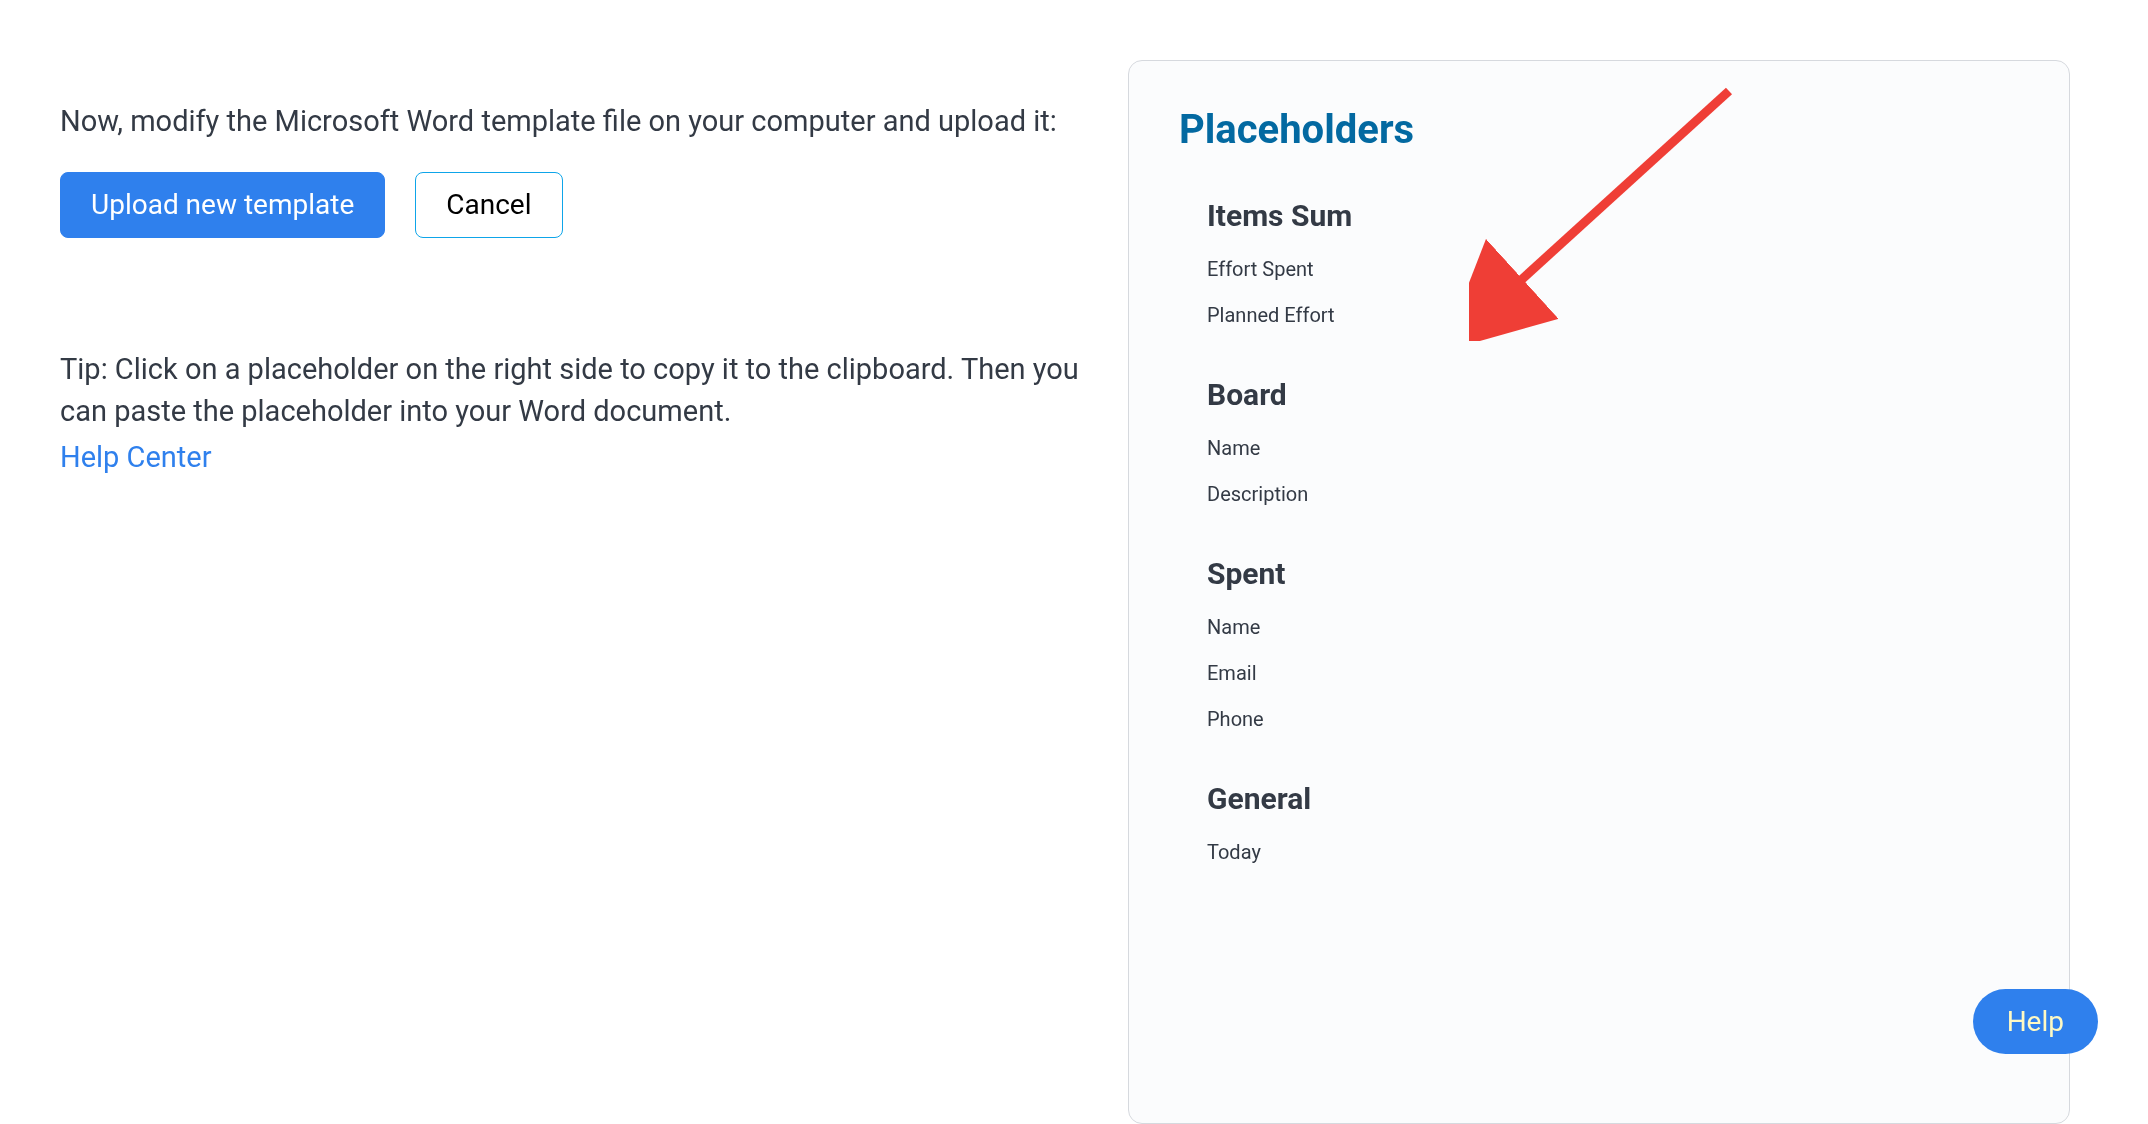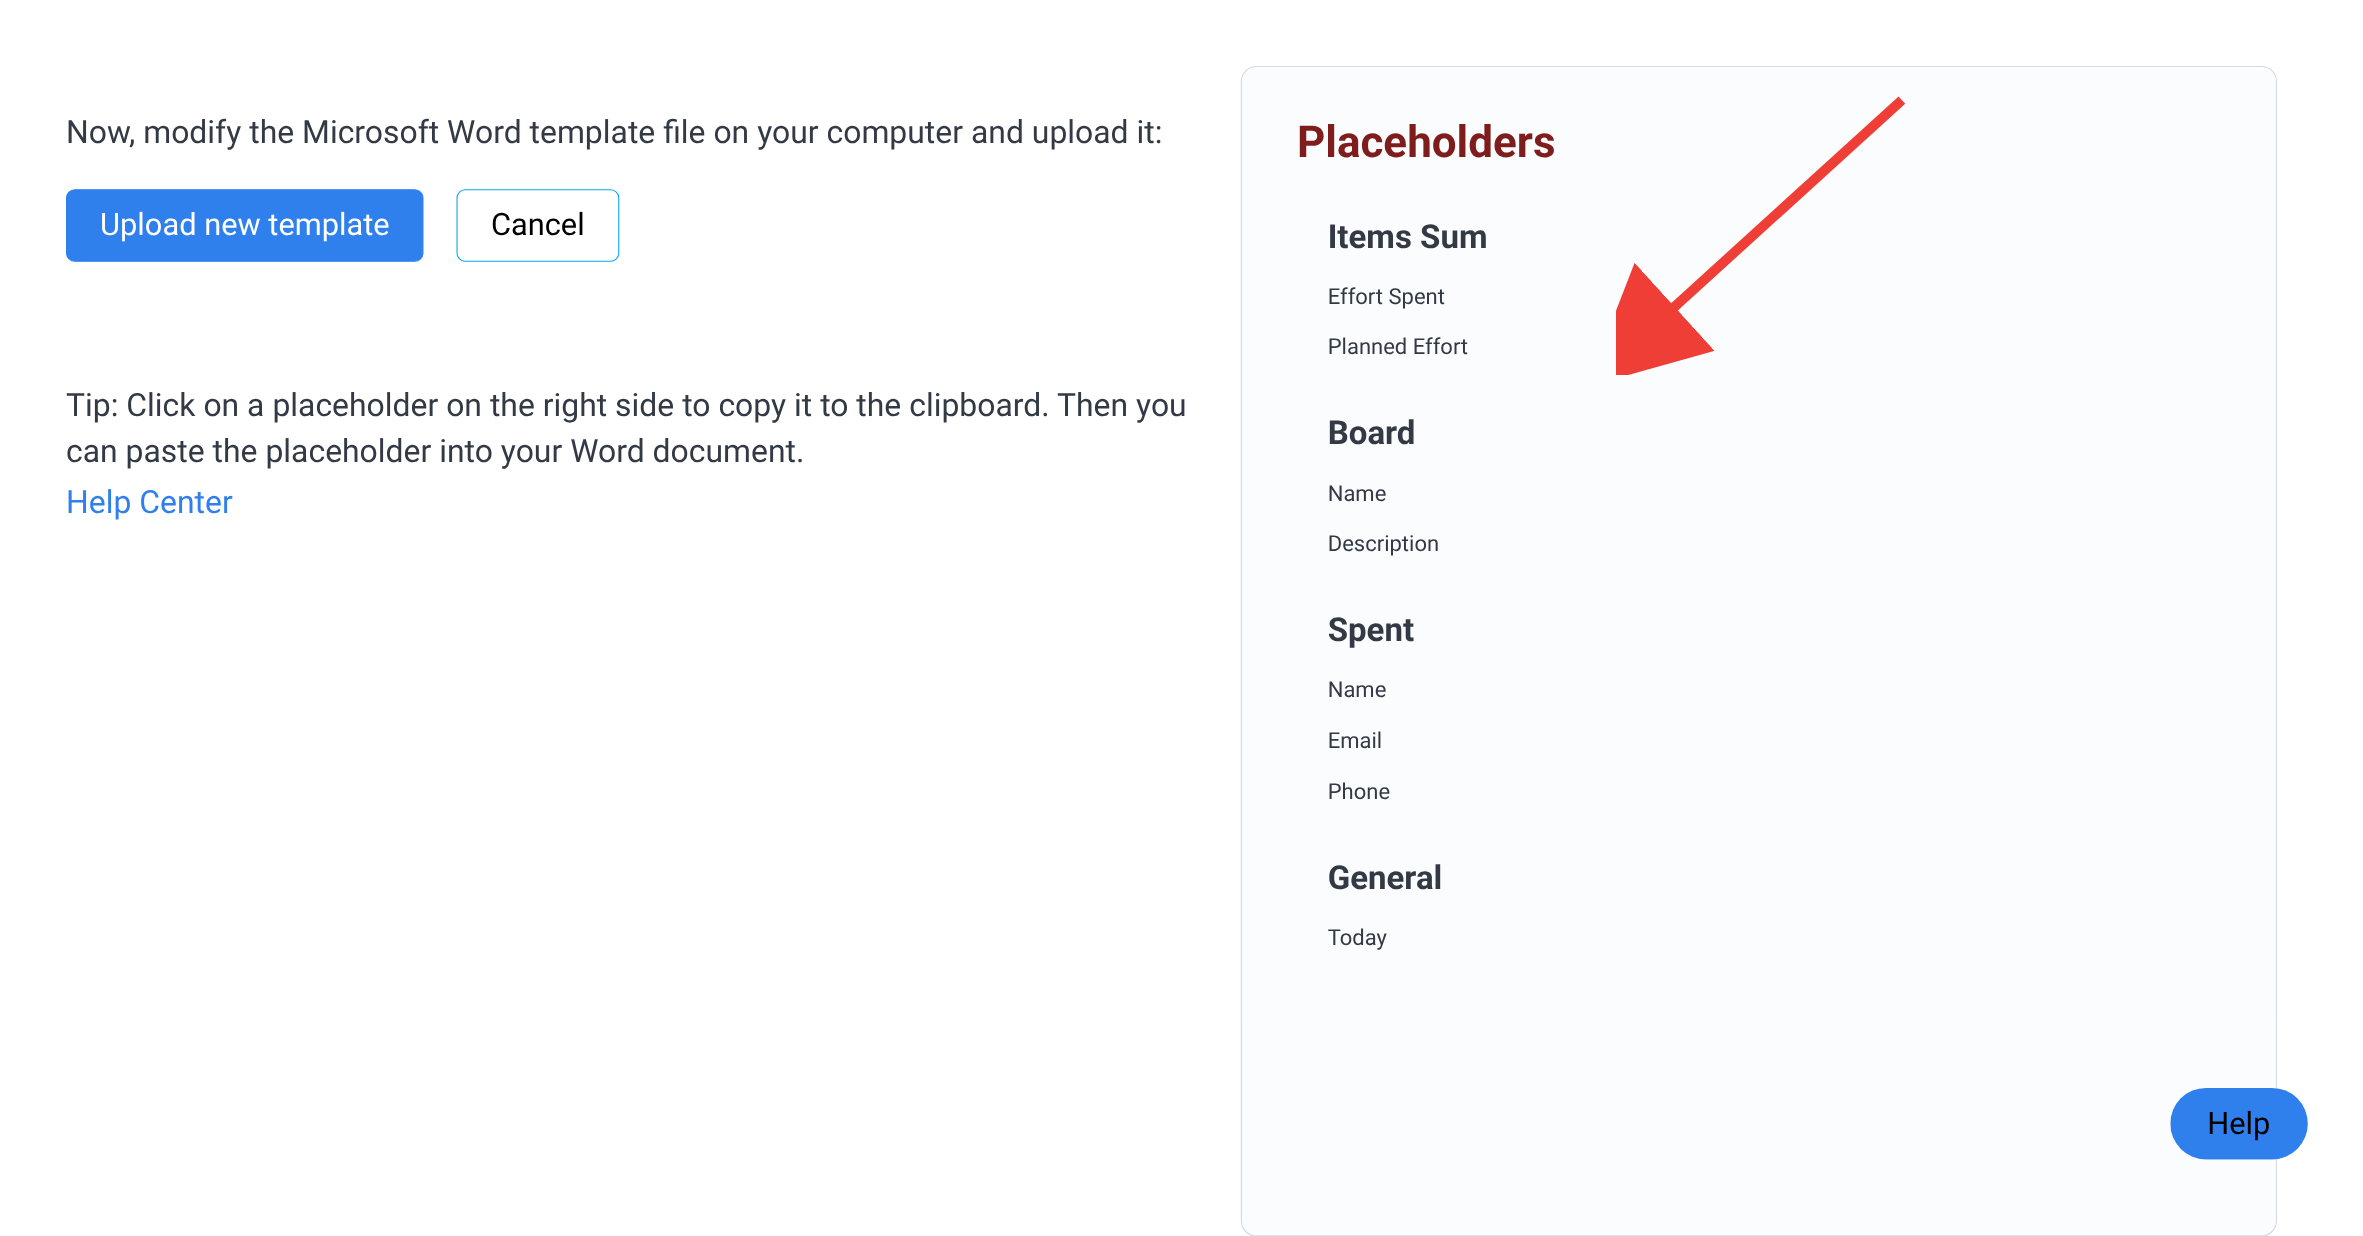--- a/index.html
+++ b/index.html
@@ -79,21 +79,21 @@
       bottom: 0;
       background: #fbfcfd;
       border: 1px solid #d6d9de;
       border-radius: 14px;
       padding: 45px 50px 30px 50px;
       overflow: hidden;
     }
     .panel-title {
       font-size: 40px;
       font-weight: 700;
-      color: #7f1d1d;
+      color: #0369a1;
       margin-bottom: 45px;
     }
     .group {
       margin-left: 28px;
       margin-bottom: 50px;
     }
     .group-title {
       font-size: 30px;
       font-weight: 700;
       color: #333a45;
@@ -110,21 +110,21 @@
       position: absolute;
       top: 20px;
       left: 340px;
       pointer-events: none;
     }
     .help-pill {
       position: fixed;
       bottom: 70px;
       right: 50px;
       background: #2f80ed;
-      color: #000000;
+      color: #fef9c3;
       font-size: 28px;
       padding: 16px 34px;
       border-radius: 999px;
       border: none;
       cursor: pointer;
       font-family: inherit;
     }
   </style>
 </head>
 <body>

